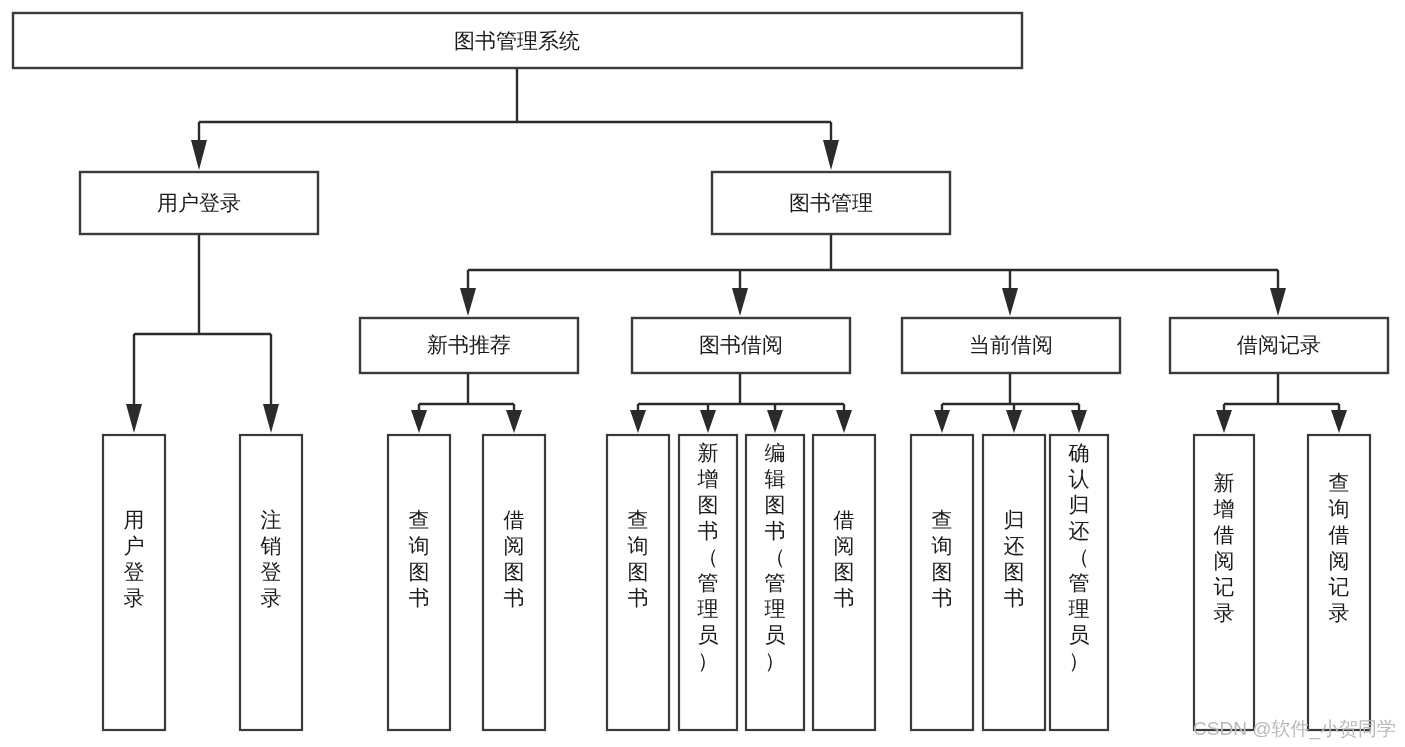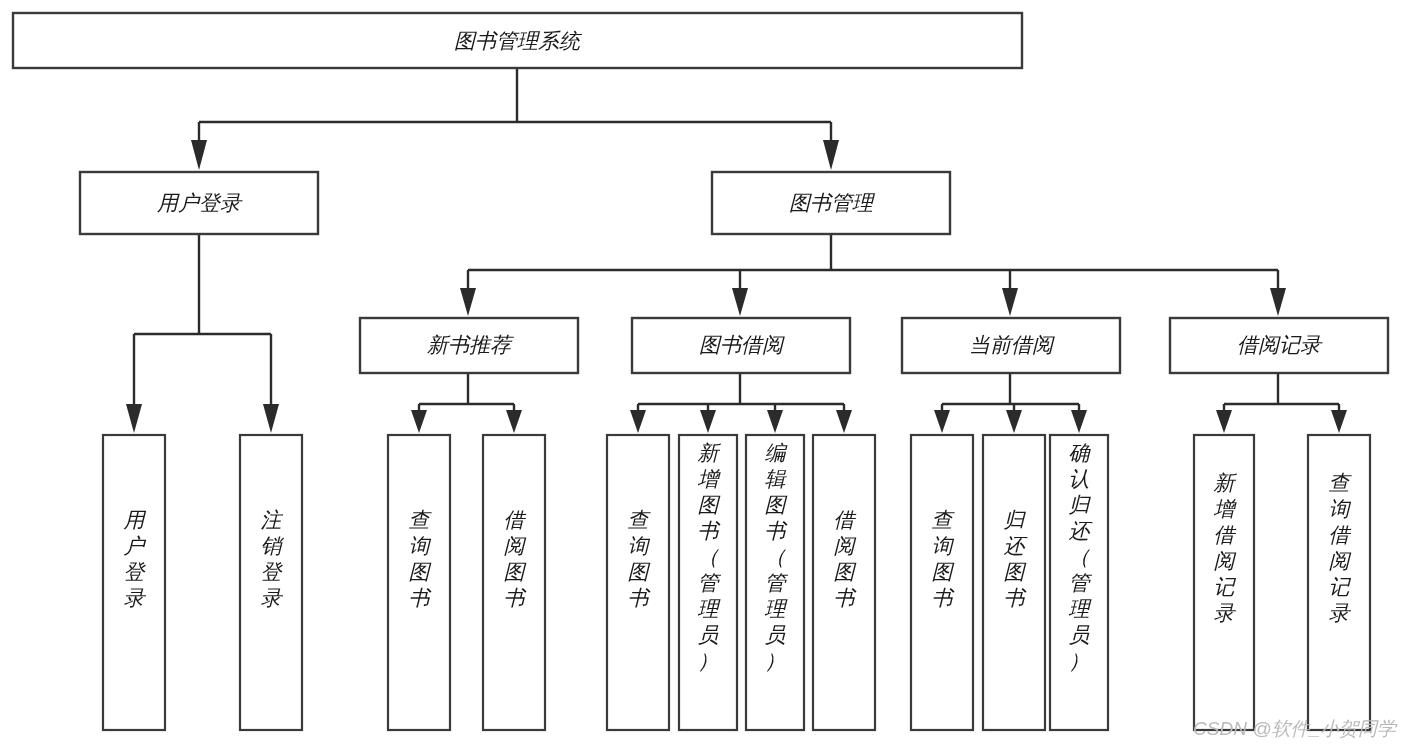--- a/index.html
+++ b/index.html
@@ -13,21 +13,20 @@
     font-family: "Liberation Sans", "DejaVu Sans", sans-serif;
     overflow: hidden;
     position: relative;
   }
   #diagram-root {
     position: absolute;
     left: 0;
     top: 0;
     width: 1405px;
     height: 747px;
-    font-style: italic;
   }
   svg.diagram-canvas {
     display: block;
     width: 1405px;
     height: 747px;
   }
   .node-box {
     fill: #ffffff;
     stroke: #3a3a3a;
     stroke-width: 2.4;

